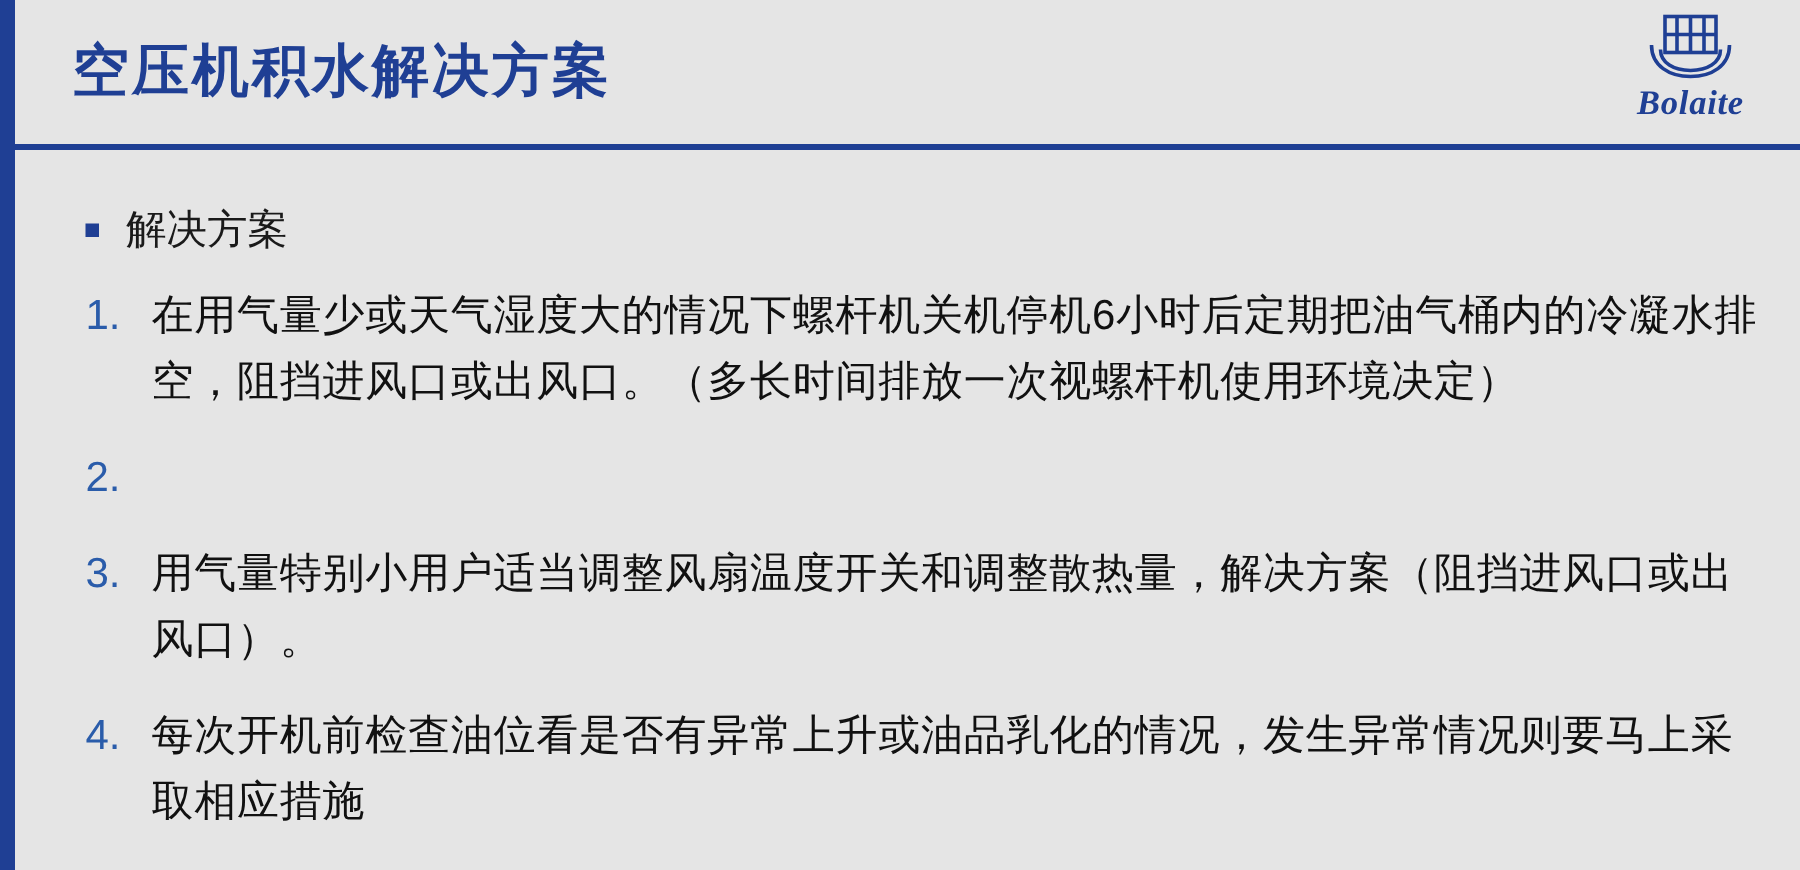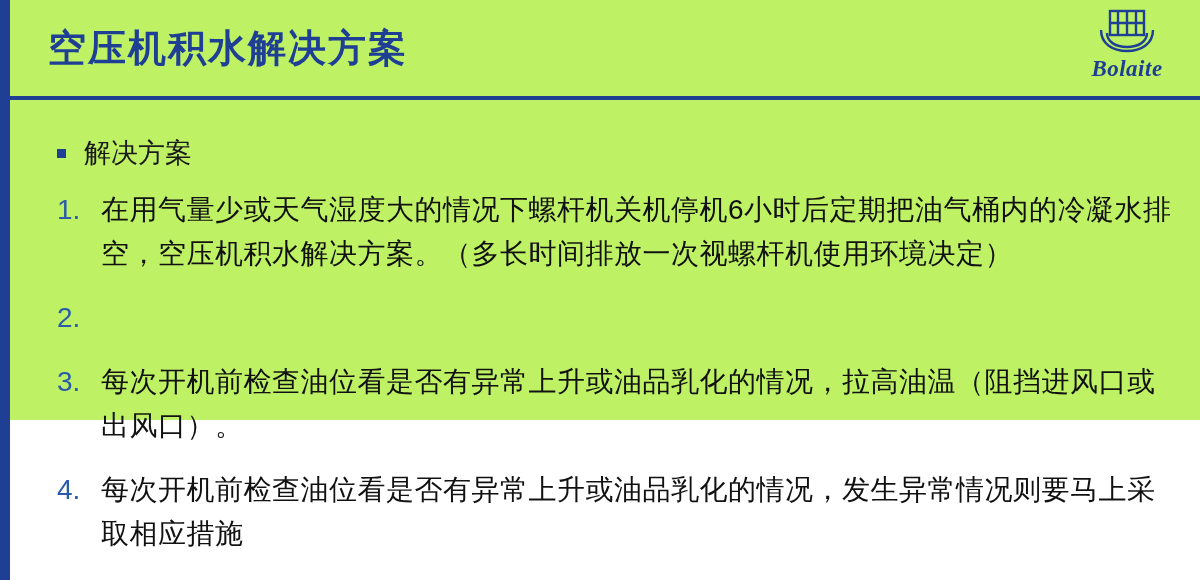--- a/index.html
+++ b/index.html
@@ -12,22 +12,22 @@
     background: #ffffff;
     font-family: "Liberation Sans", sans-serif;
     overflow: hidden;
     position: relative;
   }
 
   
   .slide {
     position: relative;
     width: 1200px;
-    height: 420px;
-    background: #bef264;
+    height: 580px;
+    background: #e5e5e5;
     box-sizing: border-box;
   }
 
   
   .left-bar {
     position: absolute;
     left: 0;
     top: 0;
     width: 10px;
     height: 580px;
@@ -183,30 +183,30 @@
 
     <div class="bullet-row">
       <div class="bullet-square"></div>
       <div class="bullet-text">解决方案</div>
     </div>
 
     <div class="num-list">
 
       <div class="num-item">
         <div class="num-marker">1.</div>
-        <div class="num-body">在用气量少或天气湿度大的情况下螺杆机关机停机6小时后定期把油气桶内的冷凝水排空，空压机积水解决方案。（多长时间排放一次视螺杆机使用环境决定）</div>
+        <div class="num-body">在用气量少或天气湿度大的情况下螺杆机关机停机6小时后定期把油气桶内的冷凝水排空，阻挡进风口或出风口。（多长时间排放一次视螺杆机使用环境决定）</div>
       </div>
 
       <div class="num-item">
         <div class="num-marker">2.</div>
       </div>
 
       <div class="num-item">
         <div class="num-marker">3.</div>
-        <div class="num-body">每次开机前检查油位看是否有异常上升或油品乳化的情况，拉高油温（阻挡进风口或出风口）。</div>
+        <div class="num-body">用气量特别小用户适当调整风扇温度开关和调整散热量，解决方案（阻挡进风口或出风口）。</div>
       </div>
 
       <div class="num-item">
         <div class="num-marker">4.</div>
         <div class="num-body">每次开机前检查油位看是否有异常上升或油品乳化的情况，发生异常情况则要马上采取相应措施</div>
       </div>
 
     </div>
   </div>
 </div>

